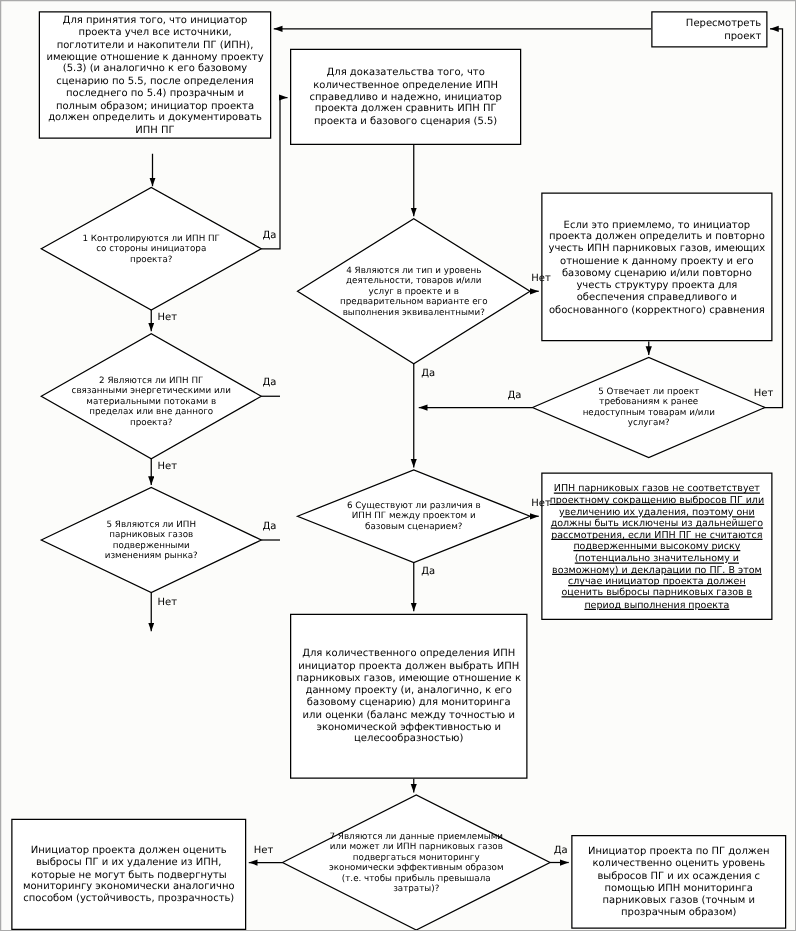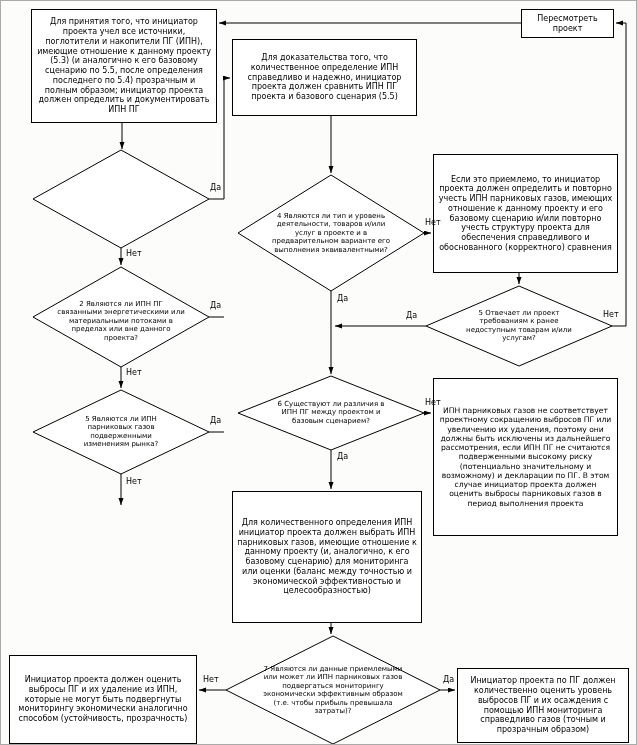--- a/index.html
+++ b/index.html
@@ -58,53 +58,54 @@
 
     <polygon points="32,198 120,149 208,198 120,247" fill="#fff" stroke="#000"></polygon>
     <polygon points="32,316 120,266 208,316 120,366" fill="#fff" stroke="#000"></polygon>
     <polygon points="32,431 120,389 208,431 120,473" fill="#fff" stroke="#000"></polygon>
     <polygon points="237,232 330,174 423,232 330,290" fill="#fff" stroke="#000"></polygon>
     <polygon points="425,325 518,285 611,325 518,365" fill="#fff" stroke="#000"></polygon>
     <polygon points="237,412 330,375 423,412 330,449" fill="#fff" stroke="#000"></polygon>
     <polygon points="225,689 332,635 439,689 332,743" fill="#fff" stroke="#000"></polygon>
   </svg>
 
-  <div class="box" style="left:30px;top:8px;width:186px;height:114px;">
+  <div class="box" style="left:30px;top:8px;width:186px;height:102px;">
     <span>Для принятия того, что инициатор проекта учел все источники, поглотители и накопители ПГ (ИПН), имеющие отношение к данному проекту (5.3) (и аналогично к его базовому сценарию по 5.5, после определения последнего по 5.4) прозрачным и полным образом; инициатор проекта должен определить и документировать ИПН ПГ</span>
   </div>
 
-  <div class="box" style="left:520px;top:8px;width:93px;height:29px;">
+  <div class="box" style="left:520px;top:8px;width:93px;height:29px;text-align:right;">
     <span>Пересмотреть проект</span>
   </div>
 
   <div class="box" style="left:231px;top:38px;width:185px;height:77px;">
     <span>Для доказательства того, что количественное определение ИПН справедливо и надежно, инициатор проекта должен сравнить ИПН ПГ проекта и базового сценария (5.5)</span>
   </div>
 
   <div class="box" style="left:432px;top:153px;width:185px;height:119px;">
     <span>Если это приемлемо, то инициатор проекта должен определить и повторно учесть ИПН парниковых газов, имеющих отношение к данному проекту и его базовому сценарию и/или повторно учесть структуру проекта для обеспечения справедливого и обоснованного (корректного) сравнения</span>
   </div>
 
 
-  <div class="box" style="left:432px;top:377px;width:185px;height:158px;font-size:7.6px;">
+  <div class="box" style="left:432px;top:377px;width:185px;height:118px;font-size:7.6px;text-decoration:underline;">
     <span>ИПН парниковых газов не соответствует проектному сокращению выбросов ПГ или увеличению их удаления, поэтому они должны быть исключены из дальнейшего рассмотрения, если ИПН ПГ не считаются подверженными высокому риску (потенциально значительному и возможному) и декларации по ПГ. В этом случае инициатор проекта должен оценить выбросы парниковых газов в период выполнения проекта</span>
   </div>
 
   <div class="box" style="left:231px;top:490px;width:190px;height:132px;">
     <span>Для количественного определения ИПН инициатор проекта должен выбрать ИПН парниковых газов, имеющие отношение к данному проекту (и, аналогично, к его базовому сценарию) для мониторинга или оценки (баланс между точностью и экономической эффективностью и целесообразностью)</span>
   </div>
 
   <div class="box" style="left:8px;top:654px;width:188px;height:89px;">
     <span>Инициатор проекта должен оценить выбросы ПГ и их удаление из ИПН, которые не могут быть подвергнуты мониторингу экономически аналогично способом (устойчивость, прозрачность)</span>
   </div>
 
   <div class="box" style="left:456px;top:667px;width:172px;height:75px;">
-    <span>Инициатор проекта по ПГ должен количественно оценить уровень выбросов ПГ и их осаждения с помощью ИПН мониторинга справедливо газов (точным и прозрачным образом)</span>
+    <span>Инициатор проекта по ПГ должен количественно оценить уровень выбросов ПГ и их осаждения с помощью ИПН мониторинга парниковых газов (точным и прозрачным образом)</span>
   </div>
 
+  <div class="dtext" style="left:120px;top:198px;width:118px;">1 Контролируются ли ИПН ПГ со стороны инициатора проекта?</div>
   <div class="dtext" style="left:120px;top:320px;width:128px;">2 Являются ли ИПН ПГ связанными энергетическими или материальными потоками в пределах или вне данного проекта?</div>
   <div class="dtext" style="left:120px;top:431px;width:104px;">5 Являются ли ИПН парниковых газов подверженными изменениям рынка?</div>
   <div class="dtext" style="left:330px;top:232px;width:126px;">4 Являются ли тип и уровень деятельности, товаров и/или услуг в проекте и в предварительном варианте его выполнения эквивалентными?</div>
   <div class="dtext" style="left:518px;top:325px;width:128px;">5 Отвечает ли проект требованиям к ранее недоступным товарам и/или услугам?</div>
   <div class="dtext" style="left:330px;top:412px;width:118px;">6 Существуют ли различия в ИПН ПГ между проектом и базовым сценарием?</div>
   <div class="dtext" style="left:332px;top:689px;width:148px;">7 Являются ли данные приемлемыми или может ли ИПН парниковых газов подвергаться мониторингу экономически эффективным образом (т.е. чтобы прибыль превышала затраты)?</div>
 
   <div class="edge-label" style="left:209px;top:183px;">Да</div>
   <div class="edge-label" style="left:125px;top:249px;">Нет</div>
   <div class="edge-label" style="left:209px;top:301px;">Да</div>

